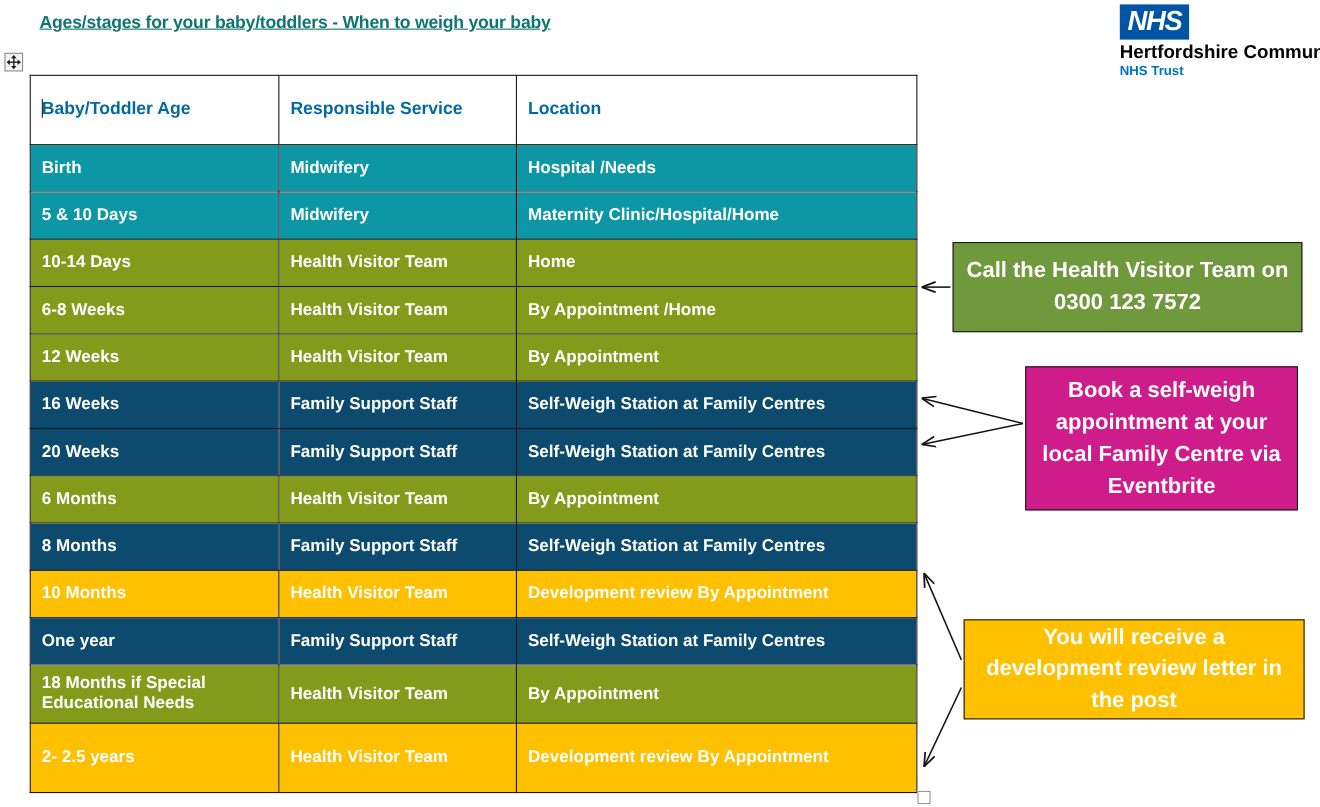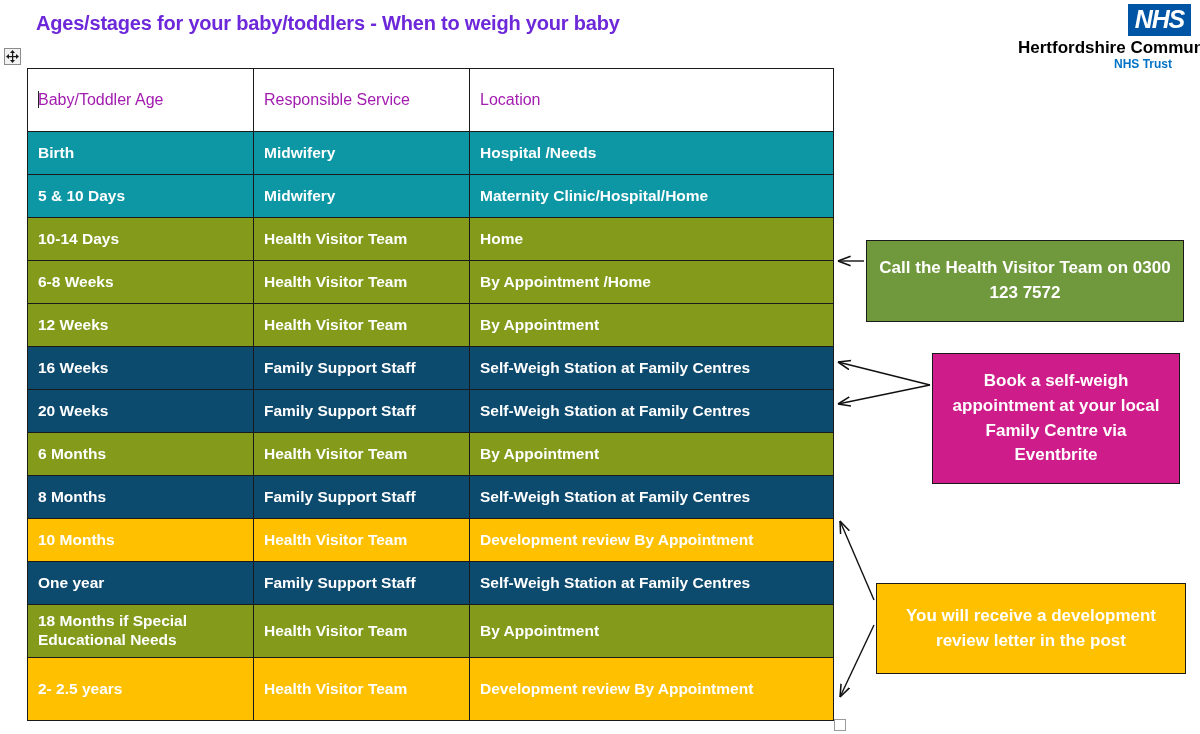--- a/index.html
+++ b/index.html
@@ -14,35 +14,36 @@
     overflow: hidden;
     font-family: "Liberation Sans", sans-serif;
     -webkit-font-smoothing: antialiased;
   }
 
   
   #page-title {
     position: absolute;
     left: 36px;
     top: 12px;
-    font-size: 20px;
-    font-weight: bold;
-    color: #6d28d9;
+    font-size: 16px;
+    font-weight: bold;
+    color: #0f766e;
     letter-spacing: -0.2px;
     white-space: nowrap;
+    text-decoration: underline;
   }
 
   
   #nhs-logo {
     position: absolute;
     right: 6px;
     top: 4px;
     width: 176px;
     height: 70px;
-    text-align: right;
+    text-align: left;
   }
   #nhs-logo .nhs-box {
     display: inline-block;
     background: #0054a4;
     color: #ffffff;
     font-family: "Liberation Sans", sans-serif;
     font-weight: bold;
     font-style: italic;
     font-size: 25px;
     line-height: 25px;
@@ -109,24 +110,24 @@
     text-align: left;
     vertical-align: middle;
     font-size: 15.5px;
     font-weight: bold;
     color: #ffffff;
     line-height: 1.2;
     overflow: hidden;
   }
   #schedule-table th {
     background: #ffffff;
-    color: #a21caf;
+    color: #0369a1;
     font-size: 16px;
     height: 62px;
-    font-weight: normal;
+    font-weight: bold;
   }
   #schedule-table col.c1 { width: 226px; }
   #schedule-table col.c2 { width: 216px; }
   #schedule-table col.c3 { width: 364px; }
 
   tr.r-teal    td { background: #0d96a4; }
   tr.r-olive   td { background: #839a1b; }
   tr.r-magenta td { background: #0c4a6e; margin-top: 48px; }
   tr.r-amber   td { background: #ffc000; }
 
@@ -144,28 +145,27 @@
     margin-right: -1px;
   }
 
   
   .callout {
     position: absolute;
     box-sizing: border-box;
     border: 1.5px solid #1a1a1a;
     color: #ffffff;
     font-weight: bold;
-    font-size: 17px;
+    font-size: 20px;
     line-height: 1.45;
     text-align: center;
     display: flex;
     align-items: center;
     justify-content: center;
     padding: 6px 10px;
-    margin-top: 20px;
   }
   #callout-hv {
     left: 866px; top: 220px; width: 318px; height: 82px;
     background: #70983c;
   }
   #callout-selfweigh {
     left: 932px; top: 333px; width: 248px; height: 131px;
     background: #cf1c8b;
   }
   #callout-devreview {

